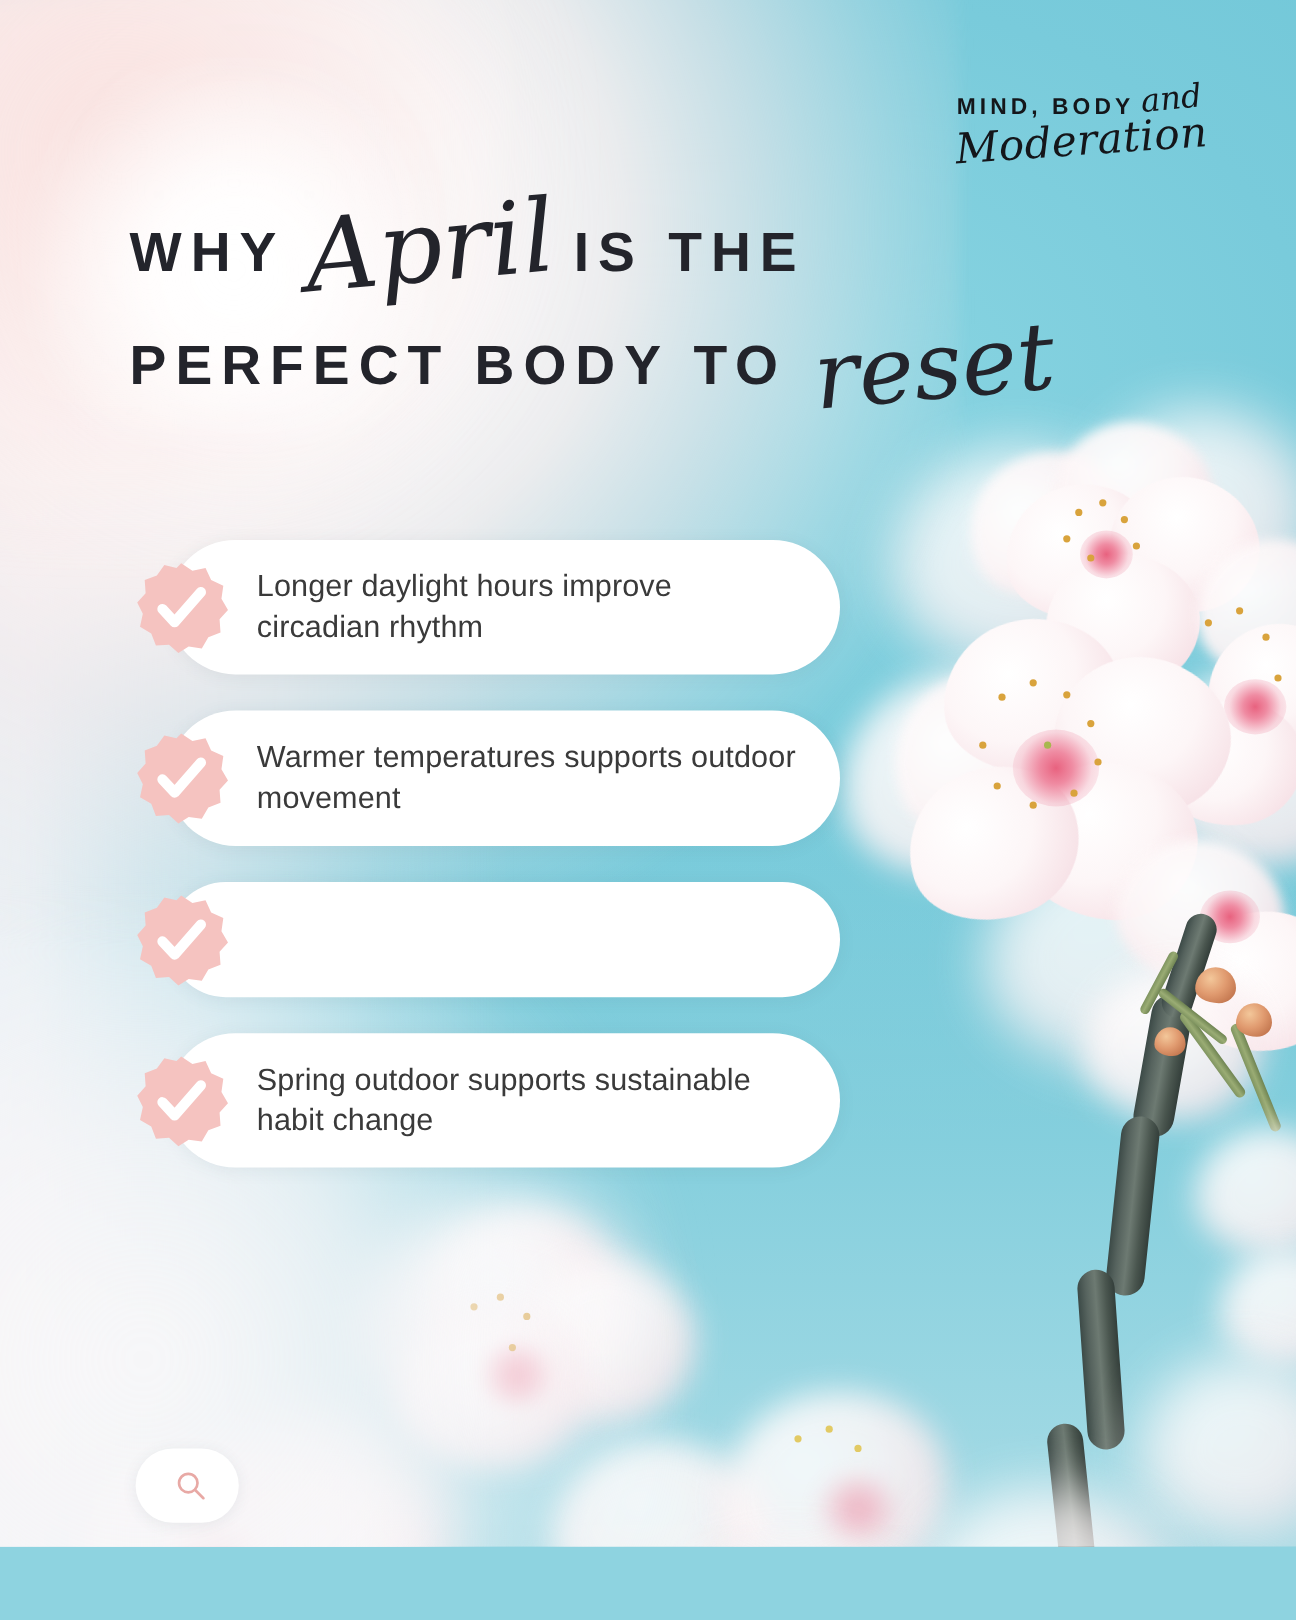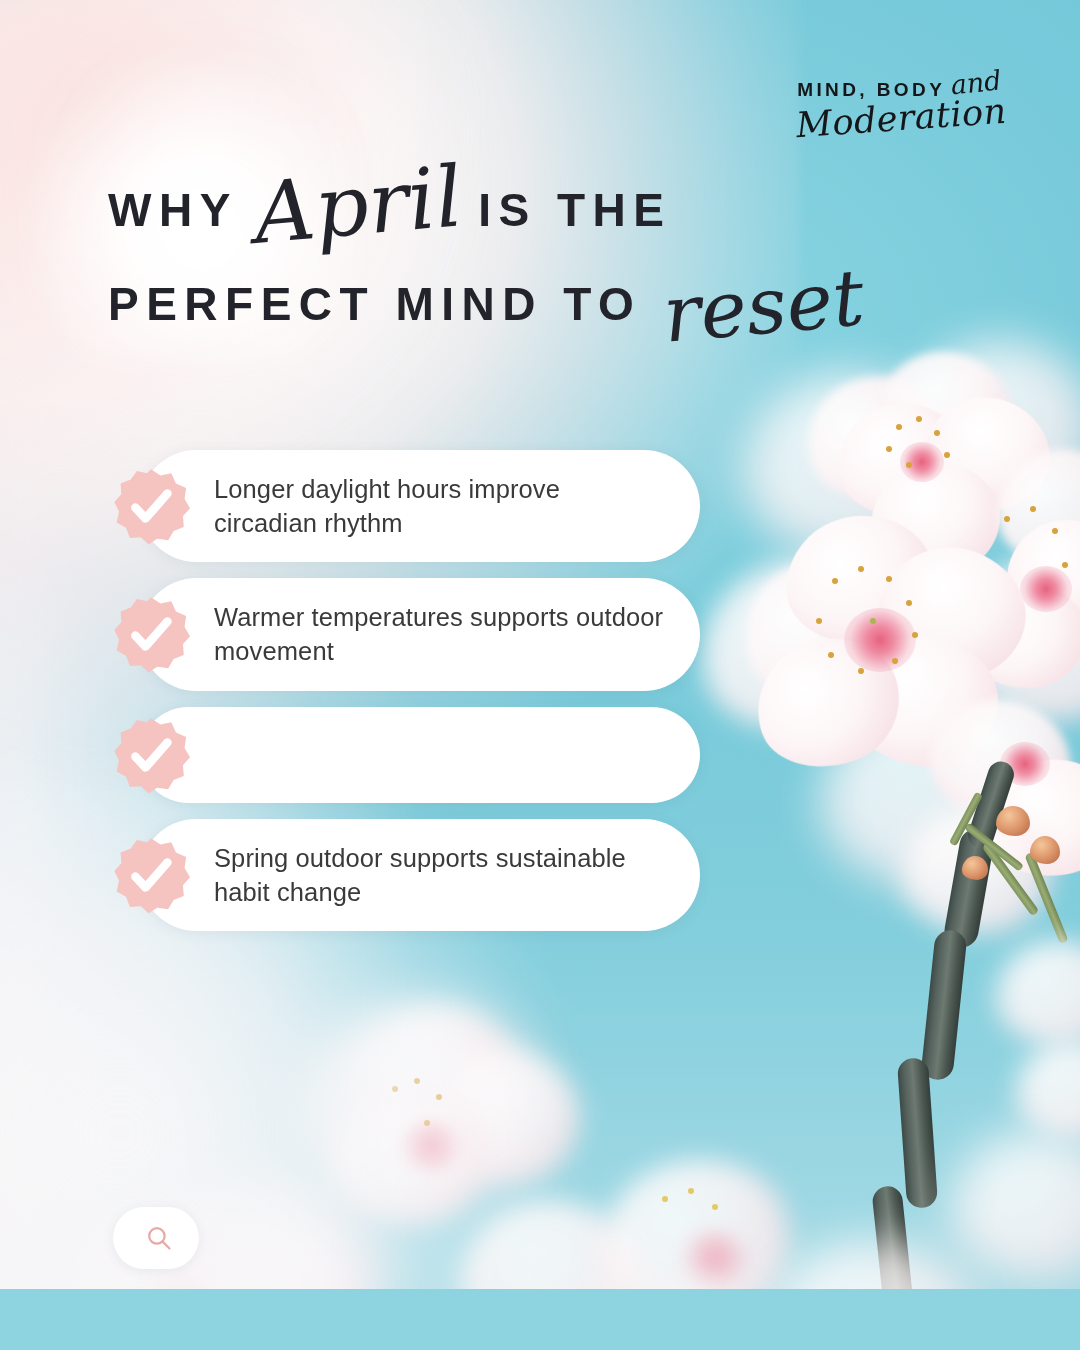--- a/index.html
+++ b/index.html
@@ -142,21 +142,21 @@
     font-size:78px; margin-left:22px; top:2px;
   }
 
   
   .cards { position:absolute; left:140px; top:450px; width:560px; }
   .card {
     position:relative;
     background:#ffffff;
     border-radius:60px;
     padding:22px 30px 22px 74px;
-    margin-bottom:16px;
+    margin-bottom:30px;
     min-height:96px;
     display:flex; align-items:center;
     box-shadow:0 2px 14px rgba(60,90,100,.08);
   }
   .card-text {
     font-size:25.5px; line-height:1.34; color:#3a3a3a; font-weight:400;
     letter-spacing:.1px;
   }
   .badge {
     position:absolute; left:-28px; top:50%;
@@ -295,21 +295,21 @@
     <div class="logo-script">Moderation</div>
   </div>
 
   <div class="headline">
     <div class="hl-row">
       <span class="hl-block">WHY</span>
       <span class="hl-script">April</span>
       <span class="hl-block">IS THE</span>
     </div>
     <div class="hl-row">
-      <span class="hl-block">PERFECT MIND TO</span>
+      <span class="hl-block">PERFECT BODY TO</span>
       <span class="hl-script reset">reset</span>
     </div>
   </div>
 
   <div class="cards">
 
     <div class="card">
       <span class="badge">
         <svg viewBox="0 0 100 100" xmlns="http://www.w3.org/2000/svg">
           <path d="M50 3 L62 11 L76 8 L82 21 L95 27 L93 41 L100 53 L91 63 L92 77 L79 82 L72 94 L58 92 L47 99 L37 90 L23 91 L18 78 L6 71 L9 57 L3 45 L12 35 L11 21 L24 16 L32 5 L45 8 Z" fill="#f5c3c0"></path>

